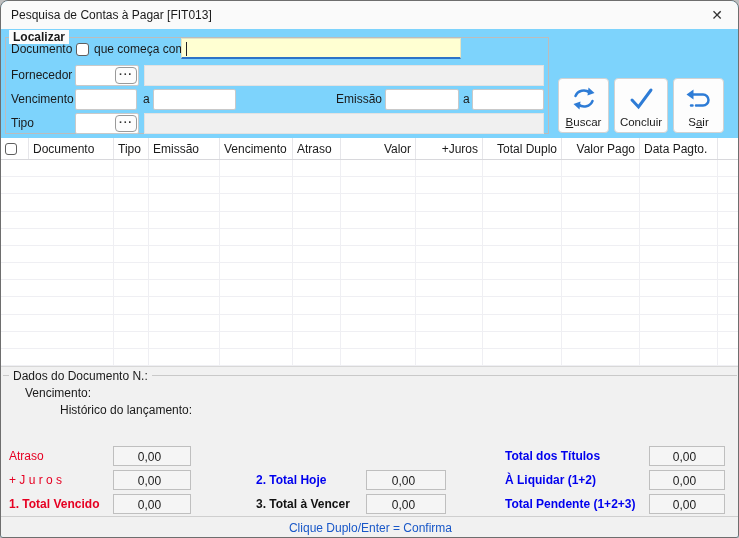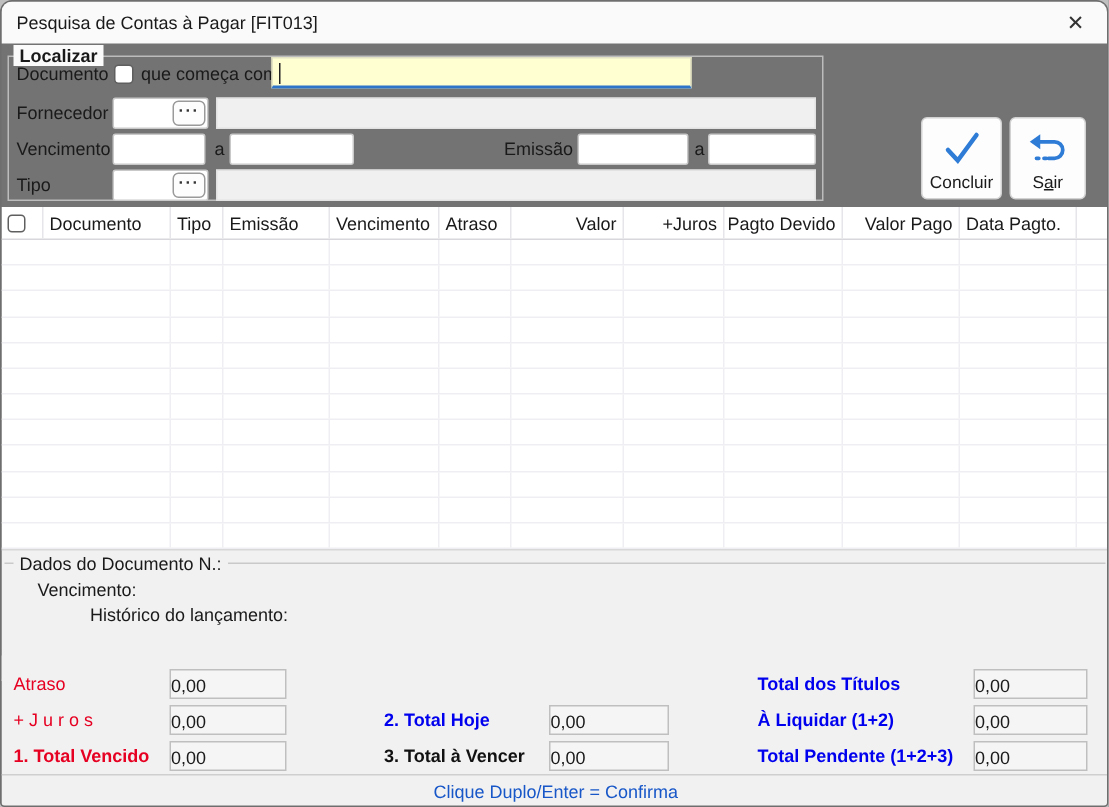--- a/index.html
+++ b/index.html
@@ -1,16 +1,16 @@
 <!DOCTYPE html>
 <html><head>
 <meta charset="utf-8">
 <style>
   html,body{margin:0;padding:0;background:#bfbfbf;font-family:"Liberation Sans",sans-serif;}
-  .window{position:relative;width:739px;height:538px;background:#737373;border:1px solid #6e6e6e;
+  .window{position:relative;width:739px;height:538px;background:#7dd3fc;border:1px solid #6e6e6e;
           border-radius:8px 8px 3px 3px;overflow:hidden;box-sizing:border-box;font-size:12px;color:#1a1a1a;}
   
   .titlebar{position:absolute;left:0;top:0;right:0;height:28px;background:#fafafa;}
   .title{position:absolute;left:10px;top:7px;white-space:nowrap;}
   .close-btn{position:absolute;right:9px;top:4px;width:24px;height:20px;text-align:center;
              font-size:14px;line-height:20px;color:#333;cursor:default;}
   
   .groupbox{position:absolute;left:4px;top:36px;width:544px;height:97px;border:1px solid #bcbcbc;box-sizing:border-box;}
   .groupbox-legend{position:absolute;left:8px;top:29px;background:#fbfbfb;padding:0 4px;font-weight:bold;white-space:nowrap;}
   .lbl{position:absolute;white-space:nowrap;}
@@ -43,21 +43,21 @@
   .td.filler{border-right:none;}
   
   .details{position:absolute;left:0;top:365px;width:739px;height:88px;background:#f1f1f1;
            border-top:1px solid #d8d8d8;border-bottom:1px solid #cccccc;box-sizing:border-box;}
   .details-rule{position:absolute;left:2px;top:8px;right:3px;border-top:1px solid #c9c9c9;}
   .details-legend{position:absolute;left:8px;top:2px;background:#f1f1f1;padding:0 4px;white-space:nowrap;}
   .details .fld{position:absolute;left:24px;white-space:nowrap;}
   
   .totals{position:absolute;left:0;top:436px;width:739px;height:79px;background:#f1f1f1;}
   .valfield{position:absolute;width:78px;height:20px;background:#f5f5f5;border:1px solid #bfbfbf;box-sizing:border-box;
-            text-align:left;padding:3px 5px 0 0;font-size:12px;}
+            text-align:center;padding:3px 5px 0 0;font-size:12px;}
   .red{color:#e60022;}
   .redbold{color:#e60022;font-weight:bold;}
   .bluebold{color:#0000ee;font-weight:bold;}
   .blackbold{color:#111;font-weight:bold;}
   
   .statusbar{position:absolute;left:0;top:515px;width:739px;height:23px;background:#f1f1f1;
              border-top:1px solid #cfcfcf;box-sizing:border-box;text-align:center;padding-top:4px;color:#1857c8;}
 </style>
 </head>
 <body>
@@ -97,20 +97,29 @@
   <span class="lbl" style="left:462px;top:91px;">a</span>
   <input class="input" style="left: 471px; top: 88px; width: 72px;" type="text" value="">
 
   <span class="lbl" style="left:10px;top:115px;">Tipo</span>
   <input class="input" style="left: 74px; top: 112px; width: 64px;" type="text" value="">
   <span class="browse" style="left:114px;top:114px;">
     <span>···</span>
   </span>
   <div class="grayfield" style="left:143px;top:112px;width:400px;"></div>
 
+  <div class="btn" style="left:557px;width:51px;">
+    <svg width="30" height="30" viewBox="0 0 30 28">
+      <path class="icon-stroke" d="M6.5 11 A9 9 0 0 1 20.5 7.5"></path>
+      <polygon class="icon-fill" points="19.5,2.5 25.5,8 18.5,10.5"></polygon>
+      <path class="icon-stroke" d="M23.5 16 A9 9 0 0 1 9.5 19.5"></path>
+      <polygon class="icon-fill" points="10.5,24.5 4.5,19 11.5,16.5"></polygon>
+    </svg>
+    <span class="btn-label"><span></span><span class="u">B</span><span>uscar</span></span>
+  </div>
   <div class="btn" style="left:613px;width:54px;">
     <svg width="30" height="30" viewBox="0 0 30 28">
       <path class="icon-stroke" style="stroke-width:3;" d="M6 15 L12.5 22 L25 5"></path>
     </svg>
     <span class="btn-label"><span>Concluir</span><span class="u"></span><span></span></span>
   </div>
   <div class="btn" style="left:672px;width:51px;">
     <svg width="30" height="30" viewBox="0 0 30 28">
       <path class="icon-stroke" d="M9 9.5 H19 A5.5 5.5 0 0 1 19 20.5 H15"></path>
       <path class="icon-stroke" stroke-dasharray="1.5 3.5" d="M13.5 20.5 H7"></path>
@@ -139,21 +148,21 @@
         <div class="th" style="width: 48px;">
           <span>Atraso</span>
         </div>
         <div class="th r" style="width: 75px;">
           <span>Valor</span>
         </div>
         <div class="th r" style="width: 67px;">
           <span>+Juros</span>
         </div>
         <div class="th r" style="width: 79px;">
-          <span>Pagto Devido</span>
+          <span>Total Duplo</span>
         </div>
         <div class="th r" style="width: 78px;">
           <span>Valor Pago</span>
         </div>
         <div class="th" style="width: 78px;">
           <span>Data Pagto.</span>
         </div>
         <div class="th filler" style="width: 22px;"></div>
       </div>
     <div class="tbody">

